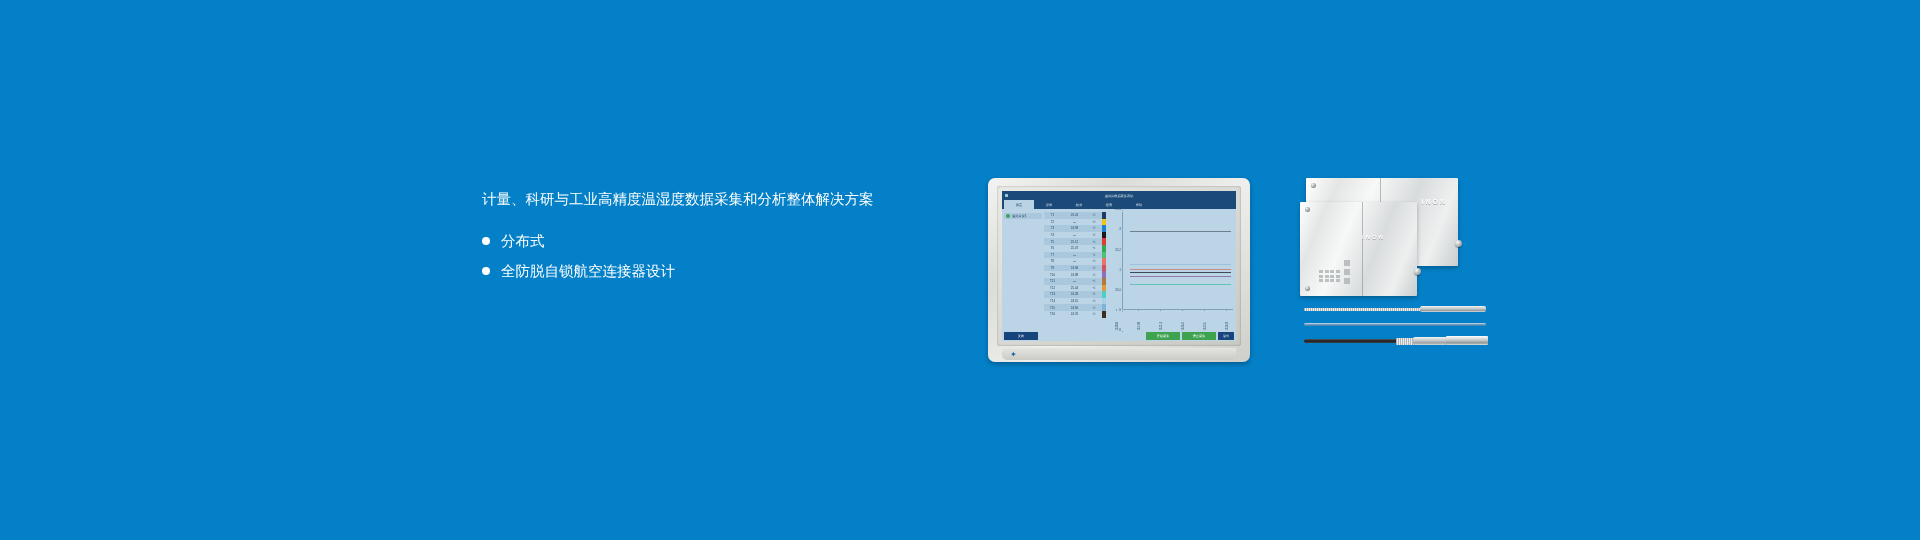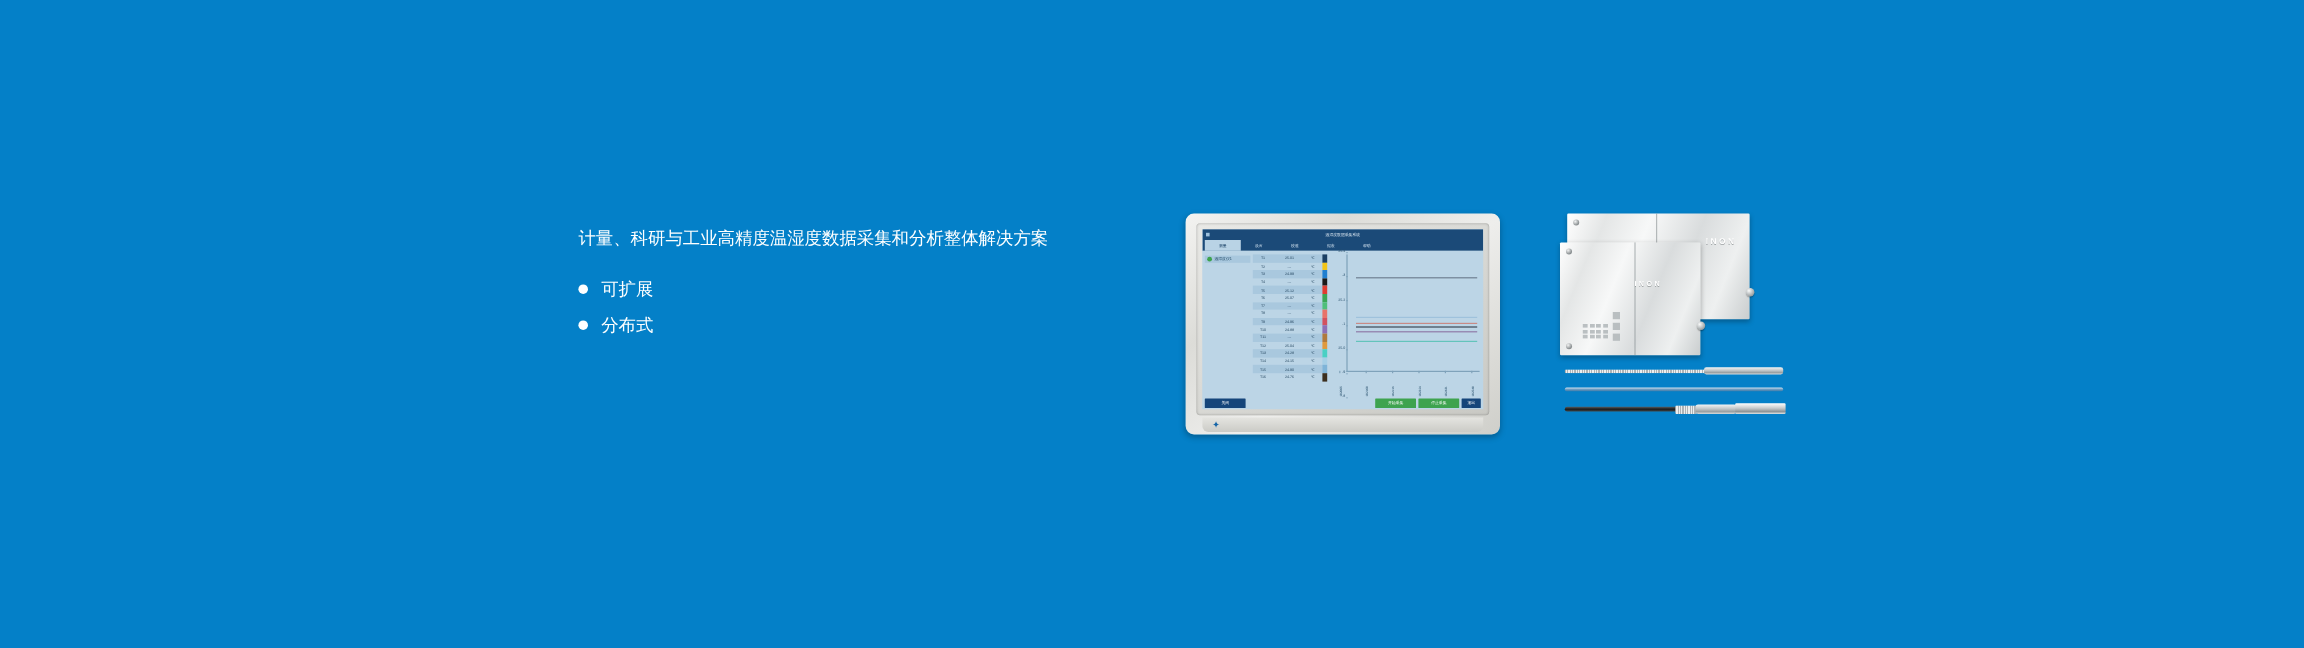--- a/index.html
+++ b/index.html
@@ -253,25 +253,25 @@
 </head>
 <body>
 
 <div id="banner">
 
   <div id="copy">
     <div id="subhead">计量、科研与工业高精度温湿度数据采集和分析整体解决方案</div>
     <div id="bullets">
       <div class="bullet">
         <span class="bullet-dot"></span>
-        <span>可扩展</span>
+        <span>分布式</span>
       </div>
       <div class="bullet">
         <span class="bullet-dot"></span>
-        <span>分布式</span>
+        <span>全防脱自锁航空连接器设计</span>
       </div>
     </div>
   </div>
 
   <div id="monitor">
     <div id="monitor-outer"></div>
     <div id="monitor-inner">
       <div id="screen">
 
         <div id="titlebar">

